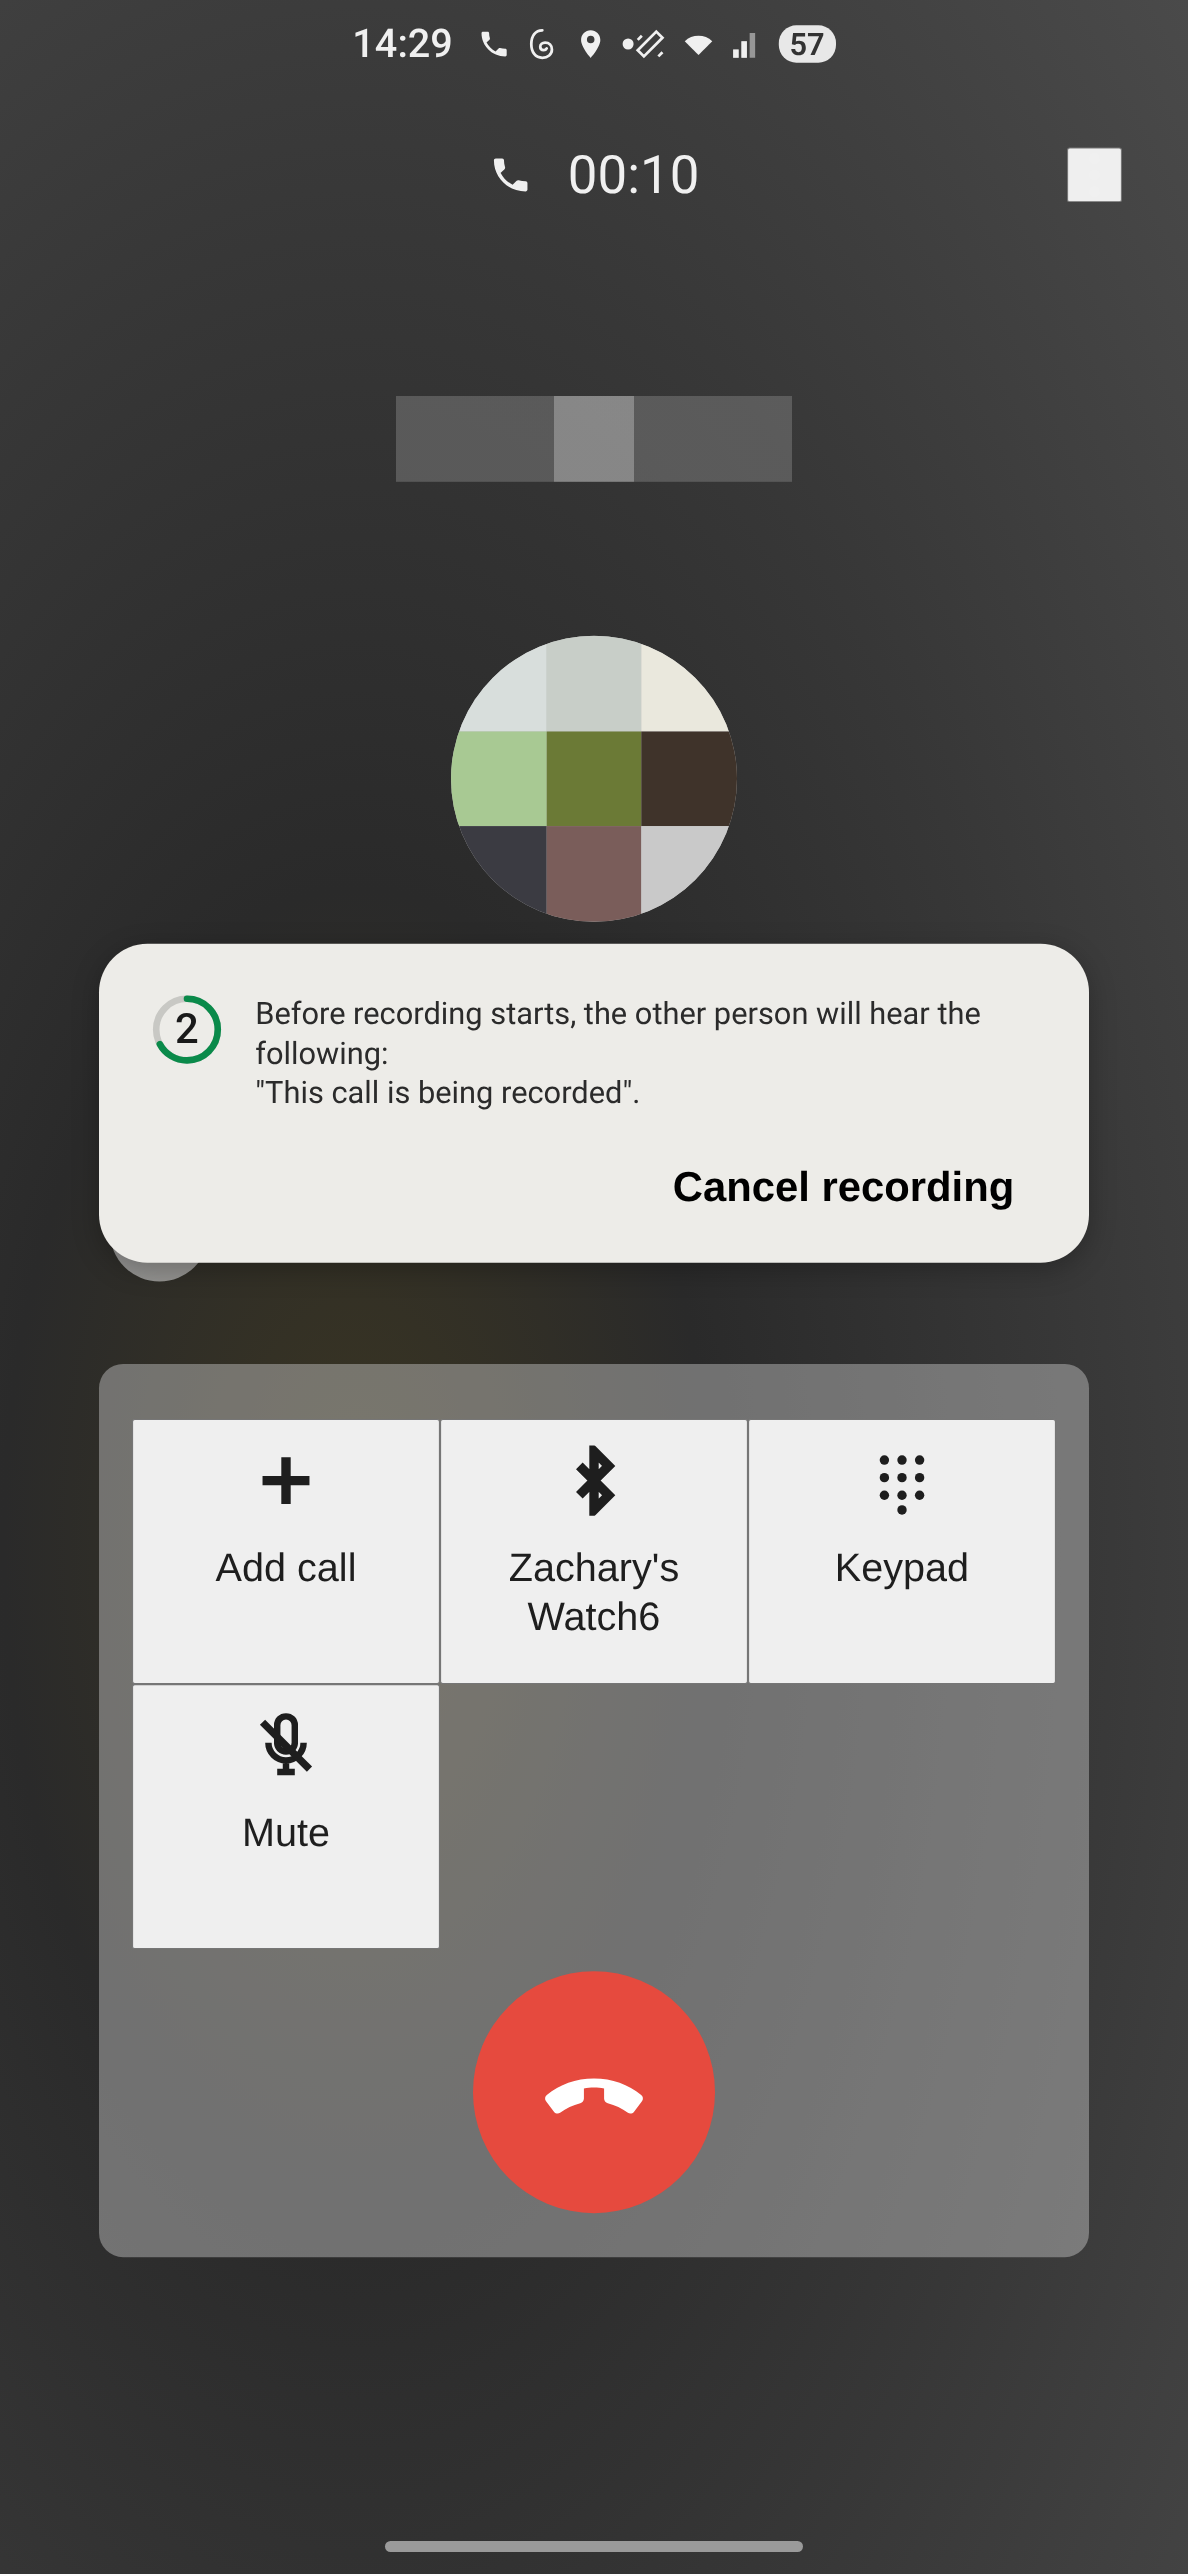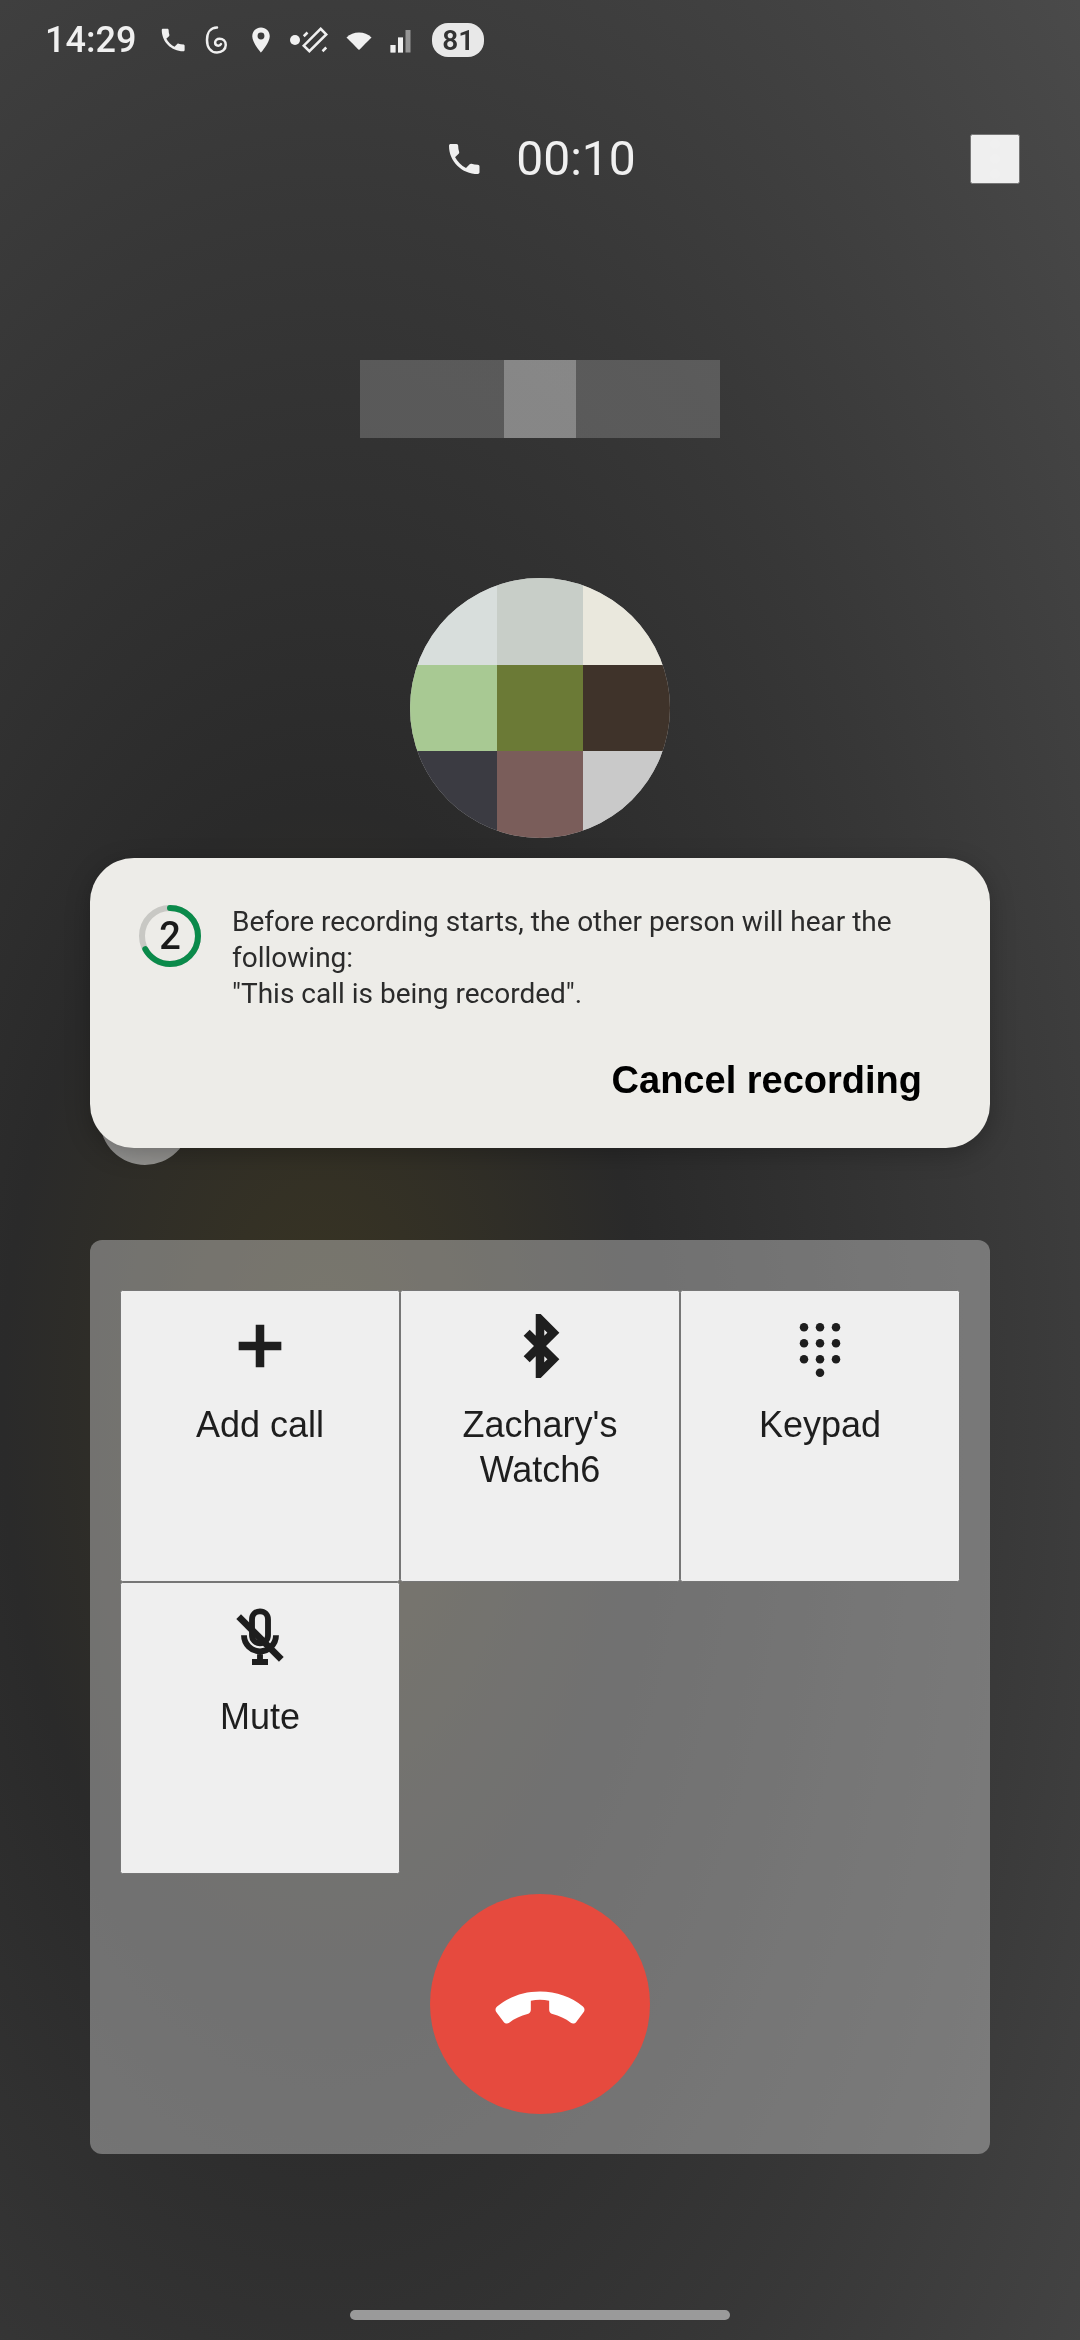--- a/index.html
+++ b/index.html
@@ -10,21 +10,21 @@
     position: relative;
     color: #e8e8e8;
   }
 
   
   .status-bar {
     position: absolute;
     top: 0; left: 0; right: 0;
     height: 80px;
     display: flex;
-    justify-content: flex-start;
+    justify-content: center;
     align-items: center;
     padding: 0 45px;
     font-size: 34px;
     font-weight: 500;
     color: #f0f0f0;
   }
   .status-left, .status-right { display: flex; align-items: center; gap: 14px; }
   .status-left .time { font-size: 36px; margin-right: 8px; }
   .status-right .battery-pill {
     display: inline-flex; align-items: center; justify-content: center;
@@ -123,23 +123,23 @@
   .recording-actions { display: flex; justify-content: flex-end; margin-top: 34px; }
   .cancel-rec {
     background: none; border: none; color: #000000;
     font-size: 38px; font-weight: 700; padding: 14px 20px;
   }
 
   
   .controls-panel {
     position: absolute;
     left: 90px; right: 90px; top: 1240px;
-    height: 914px;
+    height: 812px;
     background: rgba(200,200,200,0.45);
-    border-radius: 12px;
+    border-radius: 22px;
     padding: 50px 30px 40px 30px;
     display: flex; flex-direction: column;
   }
   .controls-grid {
     display: grid;
     grid-template-columns: repeat(3, 1fr);
     grid-template-rows: repeat(2, 1fr);
     flex: 1;
   }
   .ctrl {
@@ -200,21 +200,21 @@
         <svg viewBox="0 0 24 24">
           <path d="M12 20l-1.5-1.5C5 13 2 10 2 10c2.7-2.7 6.2-4 10-4s7.3 1.3 10 4c0 0-3 3-8.5 8.5L12 20z"></path>
         </svg>
       </span>
     <span class="sicon">
         <svg viewBox="0 0 24 24">
           <path d="M2 22h4v-6H2v6zm6 0h4V10H8v12zm6 0h4V4h-4v18z" opacity="0.5"></path>
           <path d="M2 22h4v-6H2v6zm6 0h4V10H8v12z"></path>
         </svg>
       </span>
-    <span class="battery-pill">81</span>
+    <span class="battery-pill">57</span>
   </div>
 </div>
 
 <div class="call-header">
   <span class="phone-ic"><svg viewBox="0 0 24 24">
         <path d="M6.6 10.8c1.4 2.8 3.8 5.2 6.6 6.6l2.2-2.2c.3-.3.7-.4 1.1-.3 1.2.4 2.5.6 3.8.6.6 0 1 .5 1 1V20c0 .6-.5 1-1 1C10.6 21 3 13.4 3 4c0-.6.5-1 1-1h3.5c.6 0 1 .5 1 1 0 1.3.2 2.6.6 3.8.1.4 0 .8-.3 1.1l-2.2 2z"></path>
       </svg></span>
   <span class="call-timer">00:10</span>
   <button class="more-btn">
     <svg viewBox="0 0 4 16">

